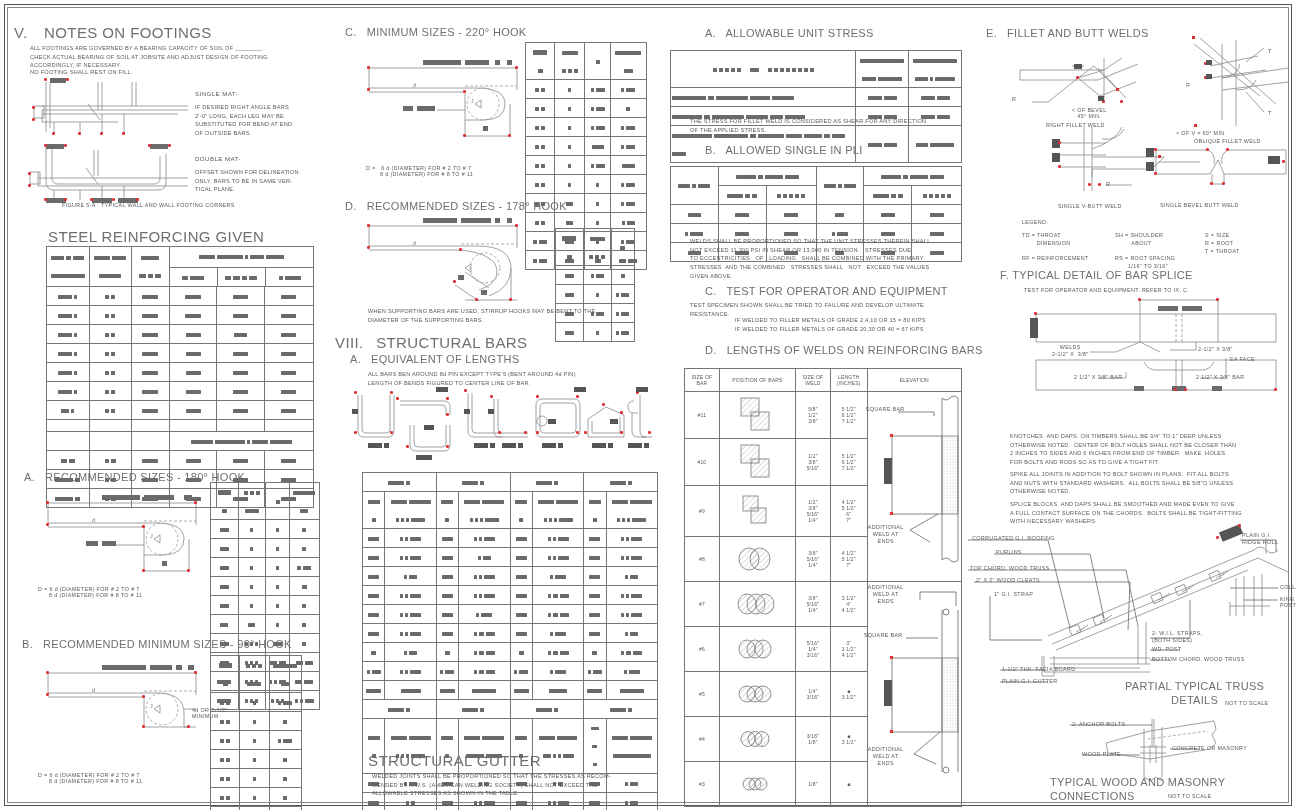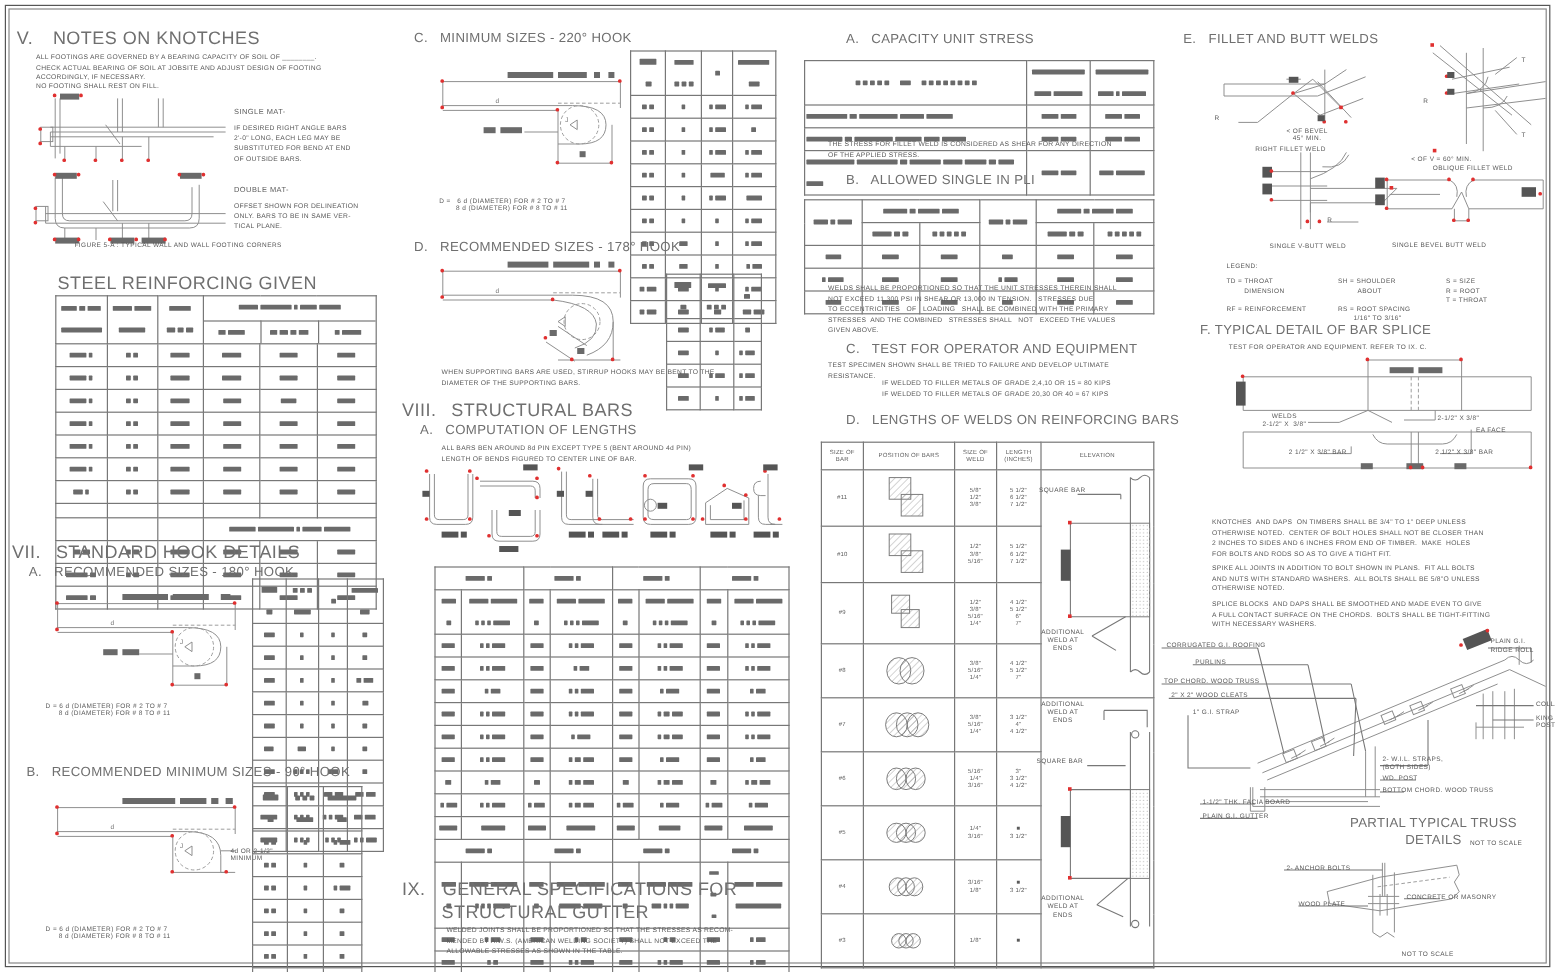--- a/index.html
+++ b/index.html
@@ -41,21 +41,21 @@
 </style>
 </head>
 <body>
 
 <div id="sheet">
   <div class="frame"></div>
   <div class="frame2"></div>
 
   <div class="abs" style="left:14px;top:24px;">
     <span class="h1">V.</span>
-    <span class="h1" style="margin-left:12px;">NOTES ON KNOTCHES</span>
+    <span class="h1" style="margin-left:12px;">NOTES ON FOOTINGS</span>
   </div>
   <div class="abs body" style="left:30px;top:44px;width:300px;white-space:pre;">ALL FOOTINGS ARE GOVERNED BY A BEARING CAPACITY OF SOIL OF ________.
 CHECK ACTUAL BEARING OF SOIL AT JOBSITE AND ADJUST DESIGN OF FOOTING
 ACCORDINGLY, IF NECESSARY.</div>
   <div class="abs body" style="left:30px;top:68px;width:300px;white-space:pre;">NO FOOTING SHALL REST ON FILL.</div>
 
   <div class="abs" style="left:28px;top:76px;">
     <svg width="190" height="62">
       <path class="st" d="M18 6 L18 56 M22 6 L22 52"></path>
       <path class="st" d="M14 34 L14 46 L90 46 M14 38 L150 38"></path>
@@ -229,24 +229,20 @@
             <td style="text-align:center;"><span class="rb" style="width:4px"></span><span class="rb" style="width:5px"></span></td>
             <td style="text-align:center;"><span class="rb" style="width:16px"></span></td>
             <td style="text-align:center;"><span class="rb" style="width:15px"></span></td>
             <td style="text-align:center;"><span class="rb" style="width:15px"></span></td>
             <td style="text-align:center;"><span class="rb" style="width:15px"></span></td>
           </tr>
     </tbody>
       </table>
   </div>
 
-  <div class="abs" style="left:10px;top:452px;">
-    <span class="h1">VII.</span>
-    <span class="h1" style="margin-left:8px;">STANDARD HOOK DETAILS</span>
-  </div>
   <div class="abs h2" style="left:24px;top:471px;">A.   RECOMMENDED SIZES - 180° HOOK</div>
 
   <div class="abs" style="left:44px;top:495px;">
     <svg width="155" height="80">
       <path class="st" d="M4 8 L4 30 M152 8 L152 30"></path>
       <path class="st" d="M4 8 L152 8"></path>
       <path class="st" d="M4 28 L112 28 M4 32 L100 32"></path>
       <path class="st" d="M112 28 Q140 28 140 44 Q140 60 118 60 L100 60 L100 32"></path>
       <path class="sdash" d="M100 26 L152 26"></path>
       <circle class="sdash" cx="118" cy="44" r="16"></circle>
@@ -591,21 +587,21 @@
       </table>
   </div>
 
   <div class="abs body" style="left:368px;top:307px;white-space:pre;">WHEN SUPPORTING BARS ARE USED, STIRRUP HOOKS MAY BE BENT TO THE
 DIAMETER OF THE SUPPORTING BARS.</div>
 
   <div class="abs" style="left:335px;top:334px;">
     <span class="h1">VIII.</span>
     <span class="h1" style="margin-left:8px;">STRUCTURAL BARS</span>
   </div>
-  <div class="abs h2" style="left:350px;top:353px;">A.   COMPUTATION OF LENGTHS</div>
+  <div class="abs h2" style="left:350px;top:353px;">A.   EQUIVALENT OF LENGTHS</div>
   <div class="abs body" style="left:368px;top:370px;white-space:pre;">ALL BARS BEN AROUND 8d PIN EXCEPT TYPE 5 (BENT AROUND 4d PIN)
 LENGTH OF BENDS FIGURED TO CENTER LINE OF BAR.</div>
 
   <div class="abs" style="left:352px;top:385px;">
     <svg width="290" height="75">
 
       <path class="st" d="M6 10 L6 46 Q6 52 12 52 L36 52 Q42 52 42 46 L42 10 M10 10 L10 44 Q10 48 14 48 L34 48 Q38 48 38 44 L38 10"></path>
 
       <path class="st" d="M48 16 L92 16 Q98 16 98 22 L98 30 M48 20 L90 20 Q94 20 94 24 L94 30"></path>
       <path class="st" d="M58 40 L58 60 Q58 66 64 66 L92 66 Q98 66 98 60 L98 40 M62 40 L62 58 Q62 62 66 62 L90 62 Q94 62 94 58 L94 40"></path>
@@ -815,30 +811,26 @@
             <td style="text-align:center;"><span class="rb" style="width:11px"></span></td>
             <td style="text-align:center;"><span class="rb" style="width:3px"></span><span class="rb" style="width:3px"></span><span class="rb" style="width:11px"></span></td>
             <td style="text-align:center;"><span class="rb" style="width:11px"></span></td>
             <td style="text-align:center;"><span class="rb" style="width:3px"></span><span class="rb" style="width:8px"></span></td>
           </tr>
 
     </tbody>
       </table>
   </div>
 
-  <div class="abs" style="left:335px;top:733px;">
-    <span class="h1">IX.</span>
-    <span class="h1" style="margin-left:10px;">GENERAL SPECIFICATIONS FOR</span>
-  </div>
   <div class="abs h1" style="left:368px;top:752px;">STRUCTURAL GUTTER</div>
   <div class="abs body" style="left:372px;top:772px;white-space:pre;">WELDED JOINTS SHALL BE PROPORTIONED SO THAT THE STRESSES AS RECOM-
 MENDED BY A.W.S. (AMERICAN WELDING SOCIETY) SHALL NOT EXCEED THE
 ALLOWABLE STRESSES AS SHOWN IN THE TABLE.</div>
 
-  <div class="abs h2" style="left:705px;top:27px;">A.   CAPACITY UNIT STRESS</div>
+  <div class="abs h2" style="left:705px;top:27px;">A.   ALLOWABLE UNIT STRESS</div>
 
   <div class="abs" style="left:670px;top:50px;">
     <table class="grid" style="width:292px;">
       <tbody>
           <tr>
         <td class="cellpad" style="width:188px;height:16px;text-align:center;"><span class="rb" style="width:4px"></span><span class="rb" style="width:4px"></span><span class="rb" style="width:4px"></span><span class="rb" style="width:4px"></span><span class="rb" style="width:4px"></span><span class="rb" style="width:9px;margin-left:8px"></span><span class="rb" style="width:4px;margin-left:8px"></span><span class="rb" style="width:4px"></span><span class="rb" style="width:4px"></span><span class="rb" style="width:4px"></span><span class="rb" style="width:4px"></span><span class="rb" style="width:4px"></span><span class="rb" style="width:4px"></span><span class="rb" style="width:4px"></span></td>
         <td class="cellpad" style="width:52px;text-align:center;"><span class="rbline"><span class="rb" style="width:44px"></span><br><span class="rb" style="width:14px"></span><span class="rb" style="width:24px"></span></span></td>
         <td class="cellpad" style="width:52px;text-align:center;"><span class="rbline"><span class="rb" style="width:44px"></span><br><span class="rb" style="width:13px"></span><span class="rb" style="width:3px"></span><span class="rb" style="width:20px"></span></span></td>
       </tr>
       <tr>
@@ -1397,15 +1389,17 @@
       <path class="st" d="M62 4 L62 32 M64 4 L64 32"></path>
       <path class="stk" d="M-20 10 L62 10"></path>
       <path class="stk" d="M-8 40 L50 40"></path>
       <path class="stk" d="M80 34 L110 34"></path>
     </svg>
     <span class="abs cap" style="left:-18px;top:6px;">2- ANCHOR BOLTS</span>
     <span class="abs cap" style="left:-8px;top:36px;">WOOD PLATE</span>
     <span class="abs cap" style="left:82px;top:30px;">CONCRETE OR MASONRY</span>
   </div>
 
+  <div class="abs h2" style="left:1050px;top:776px;white-space:pre;line-height:1.25;">TYPICAL WOOD AND MASONRY
+CONNECTIONS</div>
   <div class="abs cap" style="left:1168px;top:793px;">NOT TO SCALE</div>
 
 </div>
 
 </body></html>

